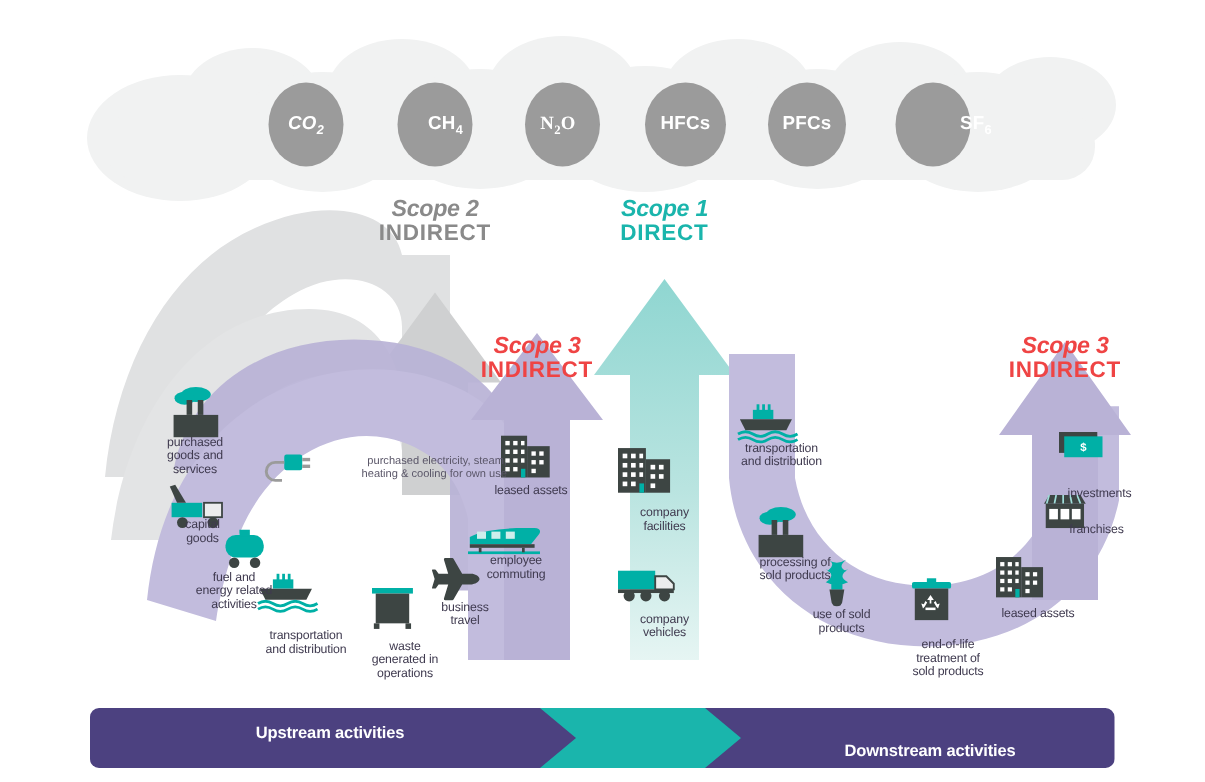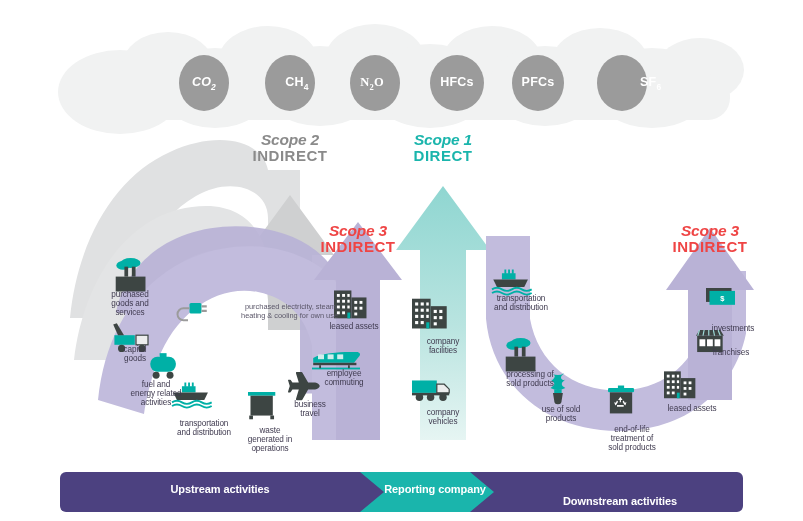--- a/index.html
+++ b/index.html
@@ -434,16 +434,15 @@
   <div class="lbl" style="left:528px;top:405px;width:66px;">use of sold
 products</div>
   <div class="lbl" style="left:596px;top:425px;width:72px;">end-of-life
 treatment of
 sold products</div>
   <div class="lbl" style="left:656px;top:404px;width:72px;">leased assets</div>
   <div class="lbl" style="left:698px;top:348px;width:66px;">franchises</div>
   <div class="lbl" style="left:700px;top:324px;width:66px;">investments</div>
 
   <div class="bar-label" style="left:110px;top:483px;width:220px;">Upstream activities</div>
-  <div class="bar-label" style="left:350px;top:483px;width:170px;">Reporting company</div>
   <div class="bar-label" style="left:500px;top:483px;width:240px;margin-top:12px;">Downstream activities</div>
 
 </div>
 
 </body></html>

